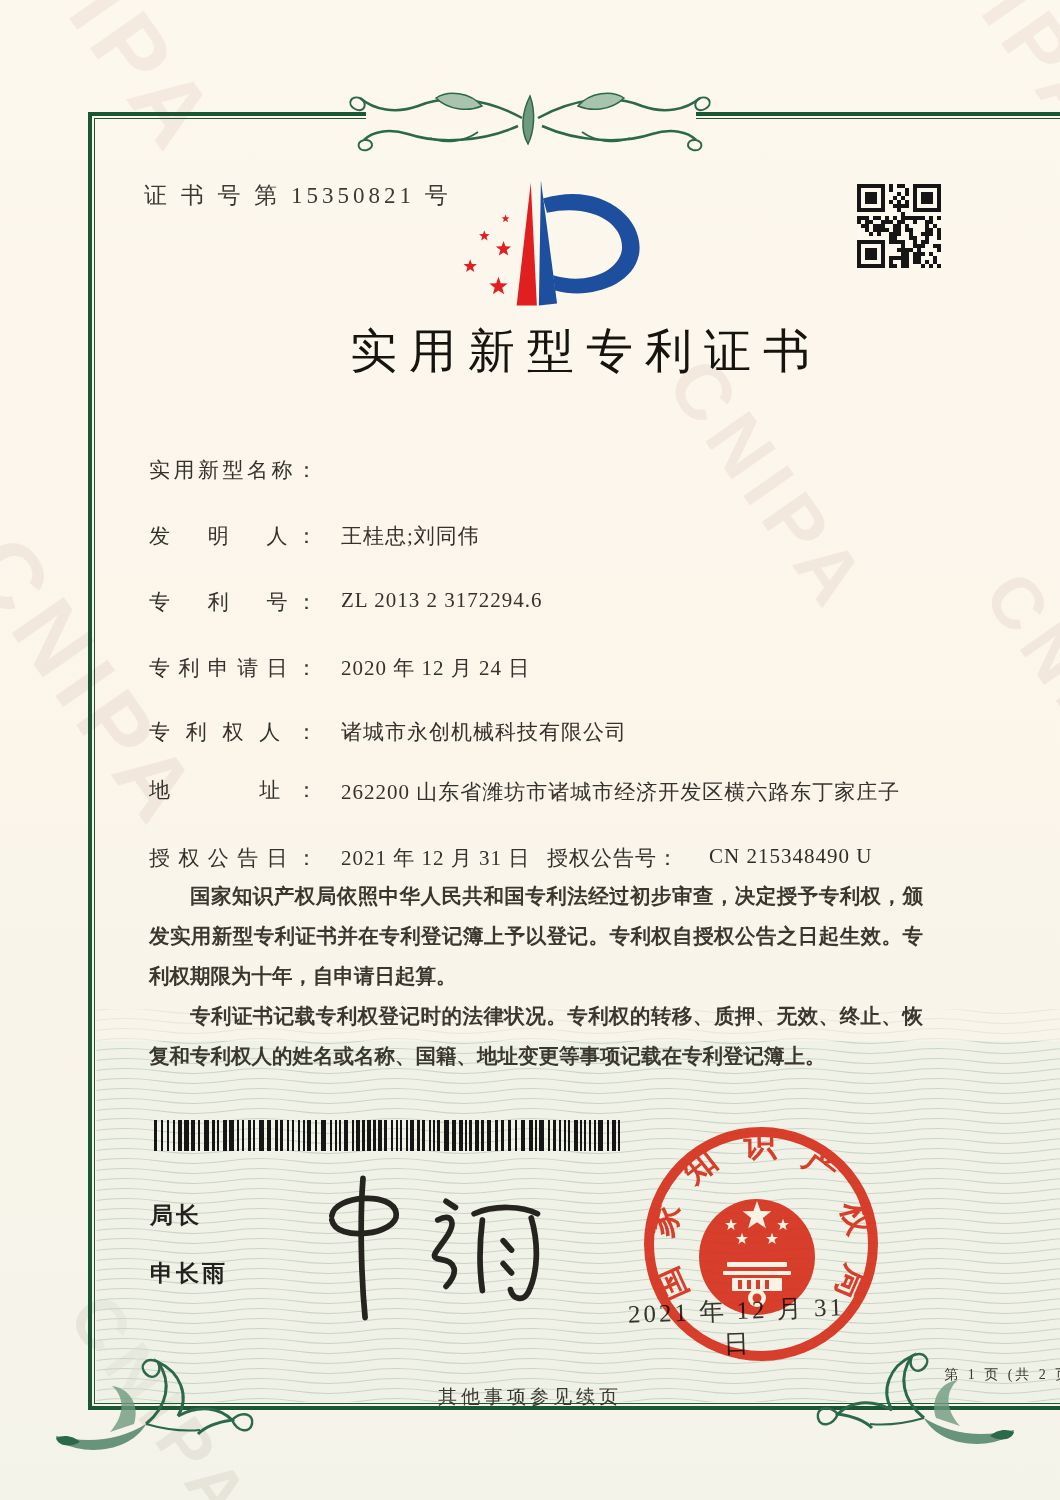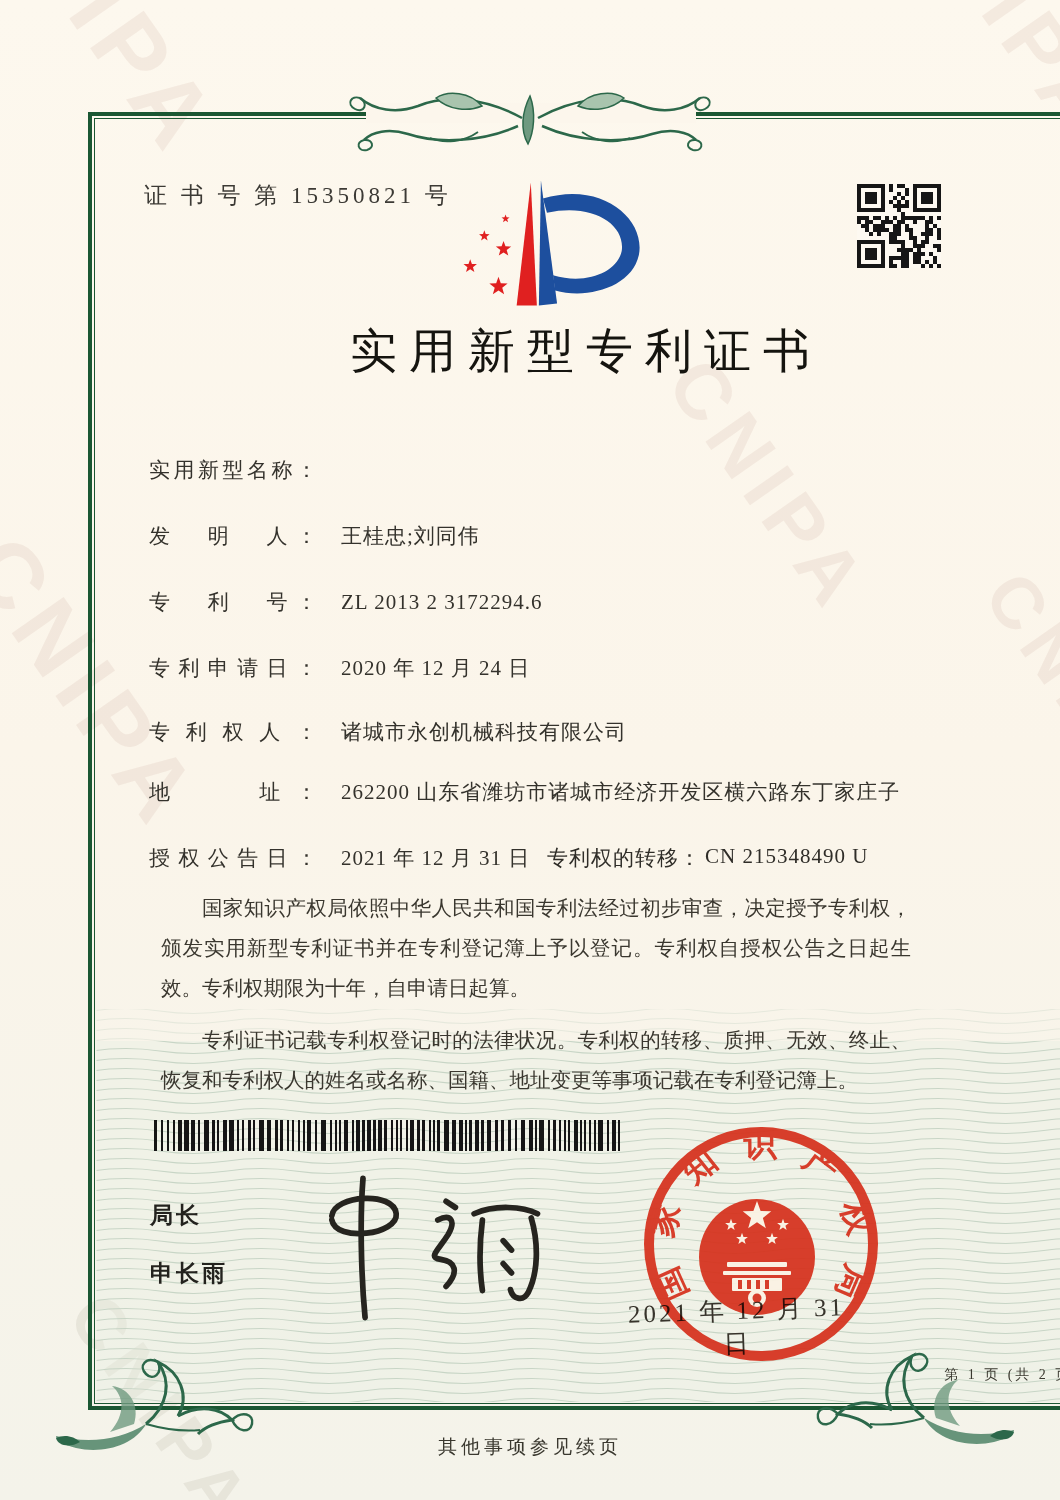--- a/index.html
+++ b/index.html
@@ -21,50 +21,50 @@
   .guilloche{ position:absolute; left:0; top:0; width:100%; height:100%; }
   .certno{
     position:absolute; left:52px; top:64px; font-size:23px; letter-spacing:4px; color:#3c3a35;
   }
   .qr{ position:absolute; left:765px; top:68px; width:84px; height:84px; }
   .logo{ position:absolute; left:358px; top:56px; width:202px; height:142px; }
   .title{
     position:absolute; left:0; top:204px; width:100%; text-align:center;
     font-size:47px; font-weight:400; letter-spacing:12px; color:#15140f;
   }
-  .fld{ position:absolute; left:57px; display:flex; font-size:21px; color:#34322c;align-items:center; }
+  .fld{ position:absolute; left:57px; display:flex; font-size:21px; color:#34322c; }
   .fld .lab{
     width:168px; flex:0 0 168px; text-align:justify; text-align-last:justify; color:#34322c;
   }
   .fld .val{ margin-left:24px; letter-spacing:1px; }
   .fld .val.wrap{ width:600px; line-height:32px; }
   .fld2{ position:absolute; left:455px; display:flex; font-size:21px; }
   .fld2 .lab2{ letter-spacing:1px; }
-  .fld2 .val2{ margin-left:4px; letter-spacing:1px; }
+  .fld2 .val2{ margin-left:30px; letter-spacing:1px; }
   .paras{
     position:absolute; left:57px; top:760px; width:774px;
     font-size:20.5px; line-height:40px; text-align:justify; color:#3a372f;
   }
-  .paras p{ margin:12px; text-indent:2em; }
+  .paras p{ margin:0; text-indent:2em;font-weight:bold; }
   .barcode{ position:absolute; left:62px; top:1004px; width:470px; height:31px; }
   .signoff-title{ position:absolute; left:58px; top:1036px; font-family:Liberation Serif, serif; font-weight:600; font-size:23px; color:#23221e; letter-spacing:3px;margin-top:48px;}
   .signoff-name{ position:absolute; left:58px; top:1142px; font-family:"Liberation Sans",sans-serif; font-weight:600; font-size:23px; color:#23221e; letter-spacing:3px;}
   .signature{ position:absolute; left:190px; top:1052px; width:270px; height:160px; }
   .seal{ position:absolute; left:547px; top:1006px; width:244px; height:244px; mix-blend-mode:multiply; }
   .seal-date{
     position:absolute; left:520px; top:1178px; width:250px; text-align:center;
     font-size:25px; letter-spacing:3px; color:#37332b; transform:rotate(-2deg);
     mix-blend-mode:multiply; z-index:5;
   }
   .pagenum{
     position:absolute; left:0; top:1250px; width:100%; text-align:right;
     font-size:14px; letter-spacing:3px; color:#3a382f;
   }
   .note{
-    position:absolute; left:0; top:1434px; width:100%; text-align:center;
+    position:absolute; left:0; top:1384px; width:100%; text-align:center;
     font-size:19px; letter-spacing:4px; color:#3a382f;
   }
   .orn-top{ position:absolute; left:330px; top:82px; width:400px; height:74px; z-index:4; }
   .orn-mask{ position:absolute; left:366px; top:103px; width:330px; height:20px; background:#fcf6ec; z-index:3; }
   .orn-bl{ position:absolute; left:50px; top:1316px; width:230px; height:150px; z-index:4; }
   .orn-br{ position:absolute; left:790px; top:1310px; width:230px; height:150px; z-index:4; transform:scaleX(-1); }
   .content{ position:absolute; inset:0; z-index:2; }
 </style>
 </head>
 <body>
@@ -298,21 +298,21 @@
       </div>
       <div class="fld" style="top:660px">
         <span class="lab">地　　址：</span>
         <span class="val wrap">262200 山东省潍坊市诸城市经济开发区横六路东丁家庄子</span>
       </div>
       <div class="fld" style="top:728px">
         <span class="lab">授权公告日：</span>
         <span class="val">2021 年 12 月 31 日</span>
       </div>
       <div class="fld2" style="top:728px">
-        <span class="lab2">专利权的转移：</span>
+        <span class="lab2">授权公告号：</span>
         <span class="val2">CN 215348490 U</span>
       </div>
 
       <div class="paras">
         <p>国家知识产权局依照中华人民共和国专利法经过初步审查，决定授予专利权，颁发实用新型专利证书并在专利登记簿上予以登记。专利权自授权公告之日起生效。专利权期限为十年，自申请日起算。</p>
         <p>专利证书记载专利权登记时的法律状况。专利权的转移、质押、无效、终止、恢复和专利权人的姓名或名称、国籍、地址变更等事项记载在专利登记簿上。</p>
       </div>
 
       <svg class="barcode" viewBox="0 0 470 31" preserveAspectRatio="none" shape-rendering="crispEdges">
         <g id="bars" fill="#151515">

